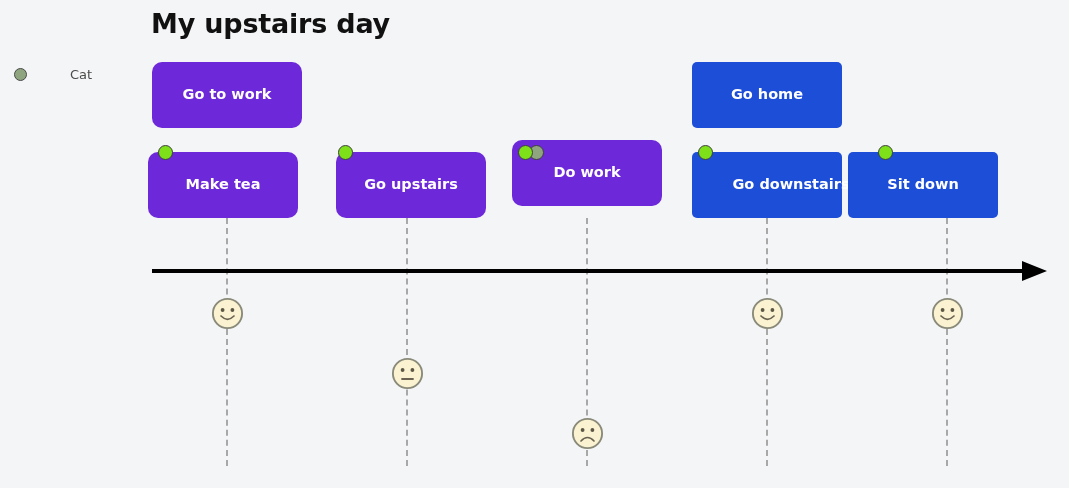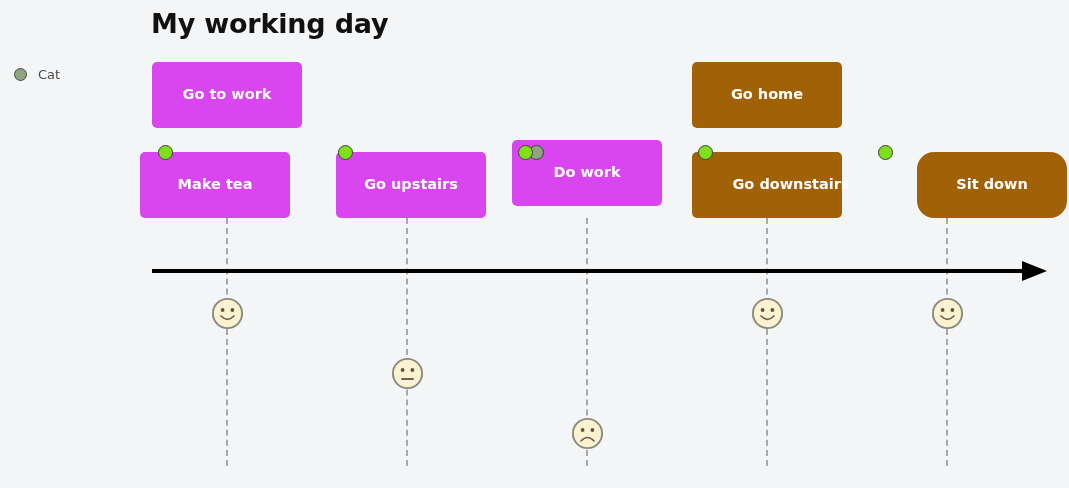--- a/index.html
+++ b/index.html
@@ -38,20 +38,21 @@
   #legend {
     position: absolute;
     left: 14px;
     top: 64px;
     width: 110px;
   }
   .legend-row {
     display: flex;
     align-items: center;
     height: 21px;
+    gap: 32px;
   }
   .legend-swatch {
     width: 13px;
     height: 13px;
     border-radius: 50%;
     border: 1px solid #4a4a4a;
     box-sizing: border-box;
     flex: 0 0 auto;
     margin-right: 11px;
   }
@@ -91,22 +92,22 @@
   .task-box {
     position: absolute;
     width: 150px;
     height: 66px;
     border-radius: 5px;
     display: flex;
     align-items: center;
     justify-content: center;
     box-sizing: border-box;
   }
-  .task-box.navy  { background: #d946ef; }
-  .task-box.purple{ background: #a16207; }
+  .task-box.navy  { background: #6d28d9; border-radius: 10px; }
+  .task-box.purple{ background: #1d4ed8; }
   .task-label {
     color: #ffffff;
     font-size: 14.5px;
     font-weight: bold;
     text-align: center;
     line-height: 1.1;
     white-space: nowrap;
   }
 
   
@@ -124,21 +125,21 @@
     position: absolute;
     width: 33px;
     height: 33px;
   }
 </style>
 </head>
 <body>
 
 <div id="canvas">
 
-  <div id="page-title">My working day</div>
+  <div id="page-title">My upstairs day</div>
 
   <div id="legend">
     <div class="legend-row">
       <span class="legend-swatch" style="background: rgb(143, 165, 127);"></span>
       <span class="legend-label">Cat</span>
     </div>
   </div>
 
   <div id="connectors-layer">
       <div class="connector" style="left: 226px; top: 218px; height: 248px;"></div>
@@ -148,41 +149,41 @@
       <div class="connector" style="left: 946px; top: 218px; height: 248px;"></div>
     </div>
 
   <div id="axis-line"></div>
   <div id="axis-arrowhead"></div>
 
   <div id="tasks-layer">
       <div class="task-box navy" style="left: 152px; top: 62px;">
         <span class="task-label">Go to work</span>
       </div>
-      <div class="task-box navy" style="left: 140px; top: 152px;">
+      <div class="task-box navy" style="left: 148px; top: 152px;">
         <span class="task-label">Make tea</span>
       </div>
       <div class="marker" style="background: rgb(126, 224, 24); left: 158px; top: 145px; z-index: 10;"></div>
       <div class="task-box navy" style="left: 336px; top: 152px;">
         <span class="task-label">Go upstairs</span>
       </div>
       <div class="marker" style="background: rgb(126, 224, 24); left: 338px; top: 145px; z-index: 10;"></div>
       <div class="task-box navy" style="left: 512px; top: 140px;">
         <span class="task-label">Do work</span>
       </div>
       <div class="marker" style="background: rgb(126, 224, 24); left: 518px; top: 145px; z-index: 10;"></div>
       <div class="marker" style="background: rgb(143, 165, 127); left: 529px; top: 145px; z-index: 9;"></div>
       <div class="task-box purple" style="left: 692px; top: 62px;">
         <span class="task-label">Go home</span>
       </div>
       <div class="task-box purple" style="left: 692px; top: 152px; padding-left: 48px;">
         <span class="task-label">Go downstairs</span>
       </div>
       <div class="marker" style="background: rgb(126, 224, 24); left: 698px; top: 145px; z-index: 10;"></div>
-      <div class="task-box purple" style="left: 917px; top: 152px; border-radius: 17px;">
+      <div class="task-box purple" style="left: 848px; top: 152px;">
         <span class="task-label">Sit down</span>
       </div>
       <div class="marker" style="background: rgb(126, 224, 24); left: 878px; top: 145px; z-index: 10;"></div>
     </div>
 
   <div id="faces-layer">
       <div class="face" style="left: 211px; top: 297px;"><svg width="33" height="33" viewBox="0 0 33 33">
           <circle cx="16.5" cy="16.5" r="14.6" fill="#faf2d0" stroke="#8a8a7a" stroke-width="1.9"></circle>
           <circle cx="11.6" cy="13.0" r="1.9" fill="#5c5646"></circle>
           <circle cx="21.4" cy="13.0" r="1.9" fill="#5c5646"></circle>

